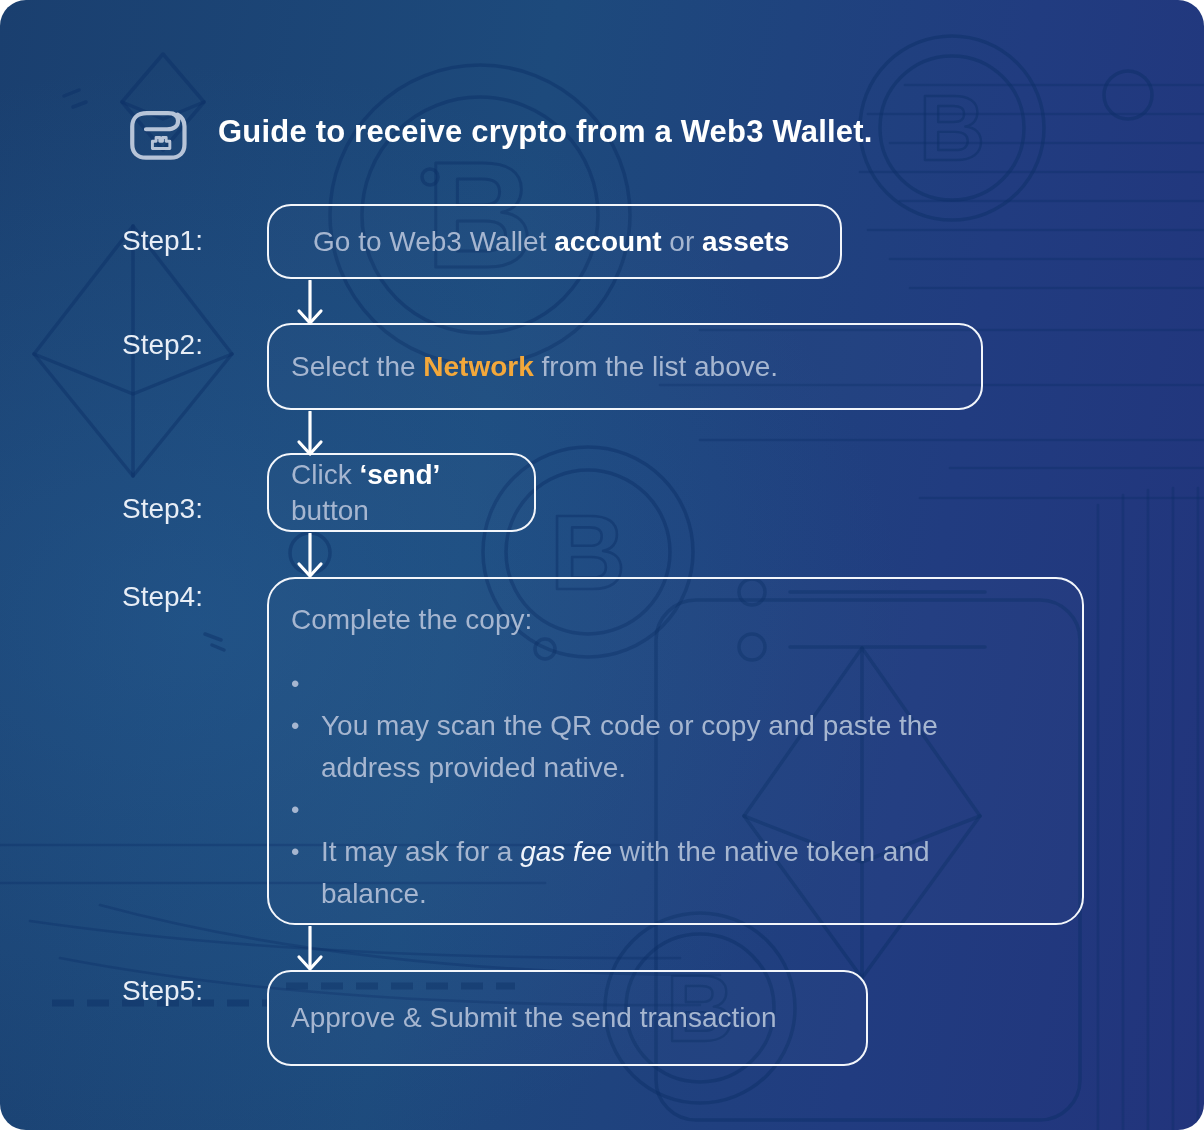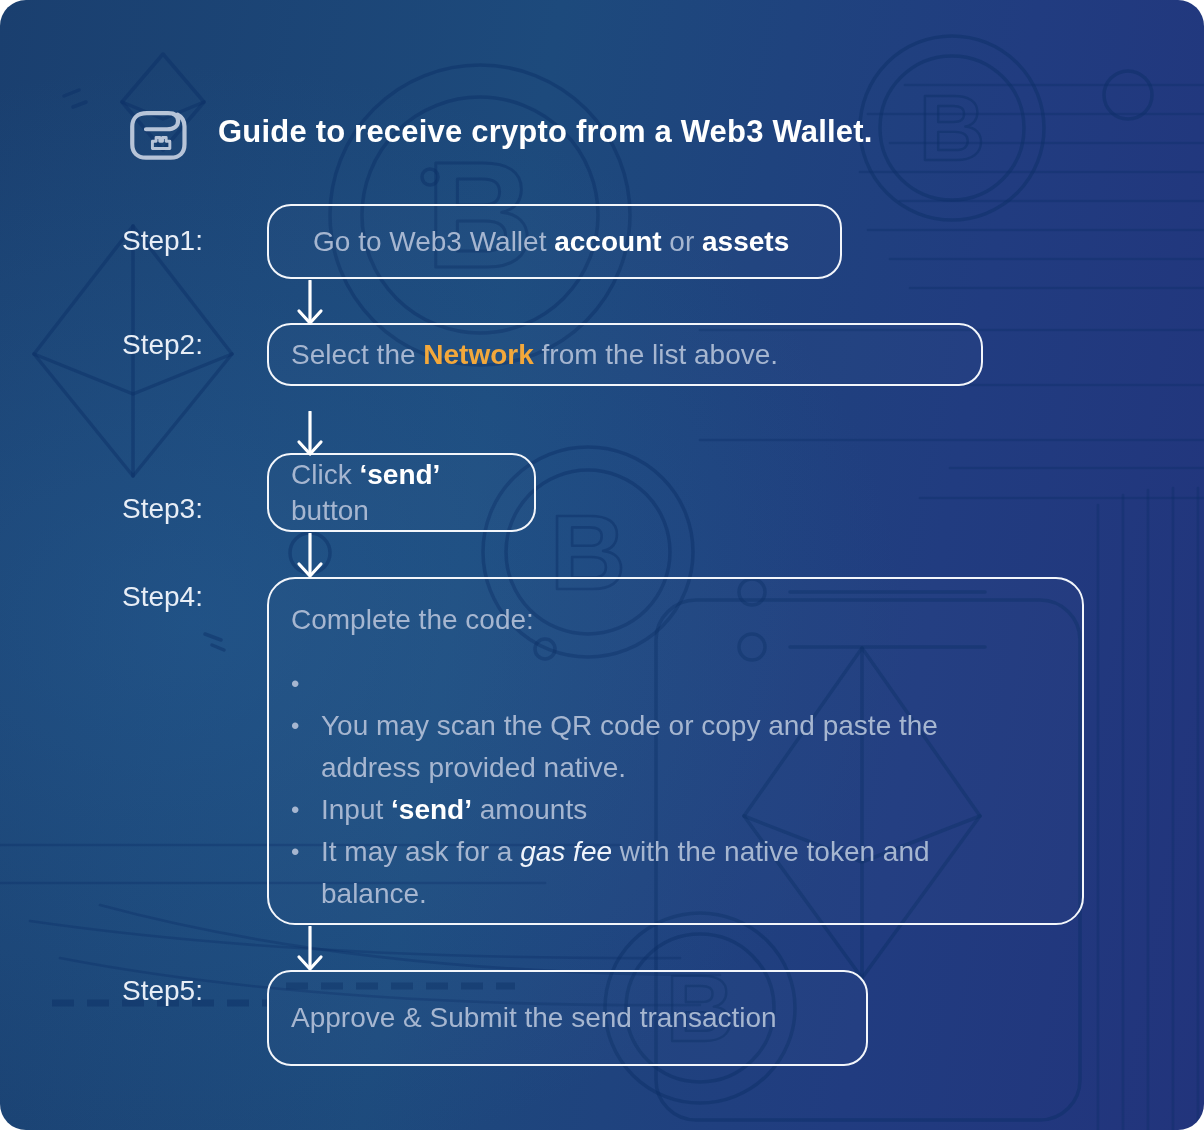--- a/index.html
+++ b/index.html
@@ -20,21 +20,21 @@
   .step-label{position:absolute;left:122px;font-size:28px;line-height:30px;color:#e8eef6;white-space:nowrap;}
   .lbl-1{top:226px}.lbl-2{top:330px}.lbl-3{top:494px}.lbl-4{top:582px}.lbl-5{top:976px}
 
   .box{
     position:absolute;box-sizing:border-box;border:2px solid #f3f6fb;border-radius:24px;
     display:flex;align-items:center;padding:0 22px;font-size:28px;line-height:36px;
     background:rgba(255,255,255,0.015);
   }
   .rich{white-space:pre-wrap;}
   .box-1{left:267px;top:204px;width:575px;height:75px;padding-left:44px;}
-  .box-2{left:267px;top:323px;width:716px;height:63px;}
+  .box-2{left:267px;top:323px;width:716px;height:87px;}
   .box-3{left:267px;top:453px;width:269px;height:79px;}
   .box-4{left:267px;top:577px;width:817px;height:348px;border-radius:28px;display:block;padding:24px 22px;}
   .box-5{left:267px;top:970px;width:601px;height:96px;}
 
   .box4-heading{font-size:28px;line-height:34px;}
   .bullets{list-style:none;margin:26px 0 0 0;padding:0;}
   .bullets li{display:flex;align-items:flex-start;line-height:42px;}
   .bullet-dot{flex:0 0 30px;color:#a6b6d0;font-size:24px;line-height:42px;}
   .bullet-text{max-width:700px;}
 
@@ -160,32 +160,31 @@
 
     <div class="box box-2">
       <div class="rich"><span class="seg-muted">Select the </span><span class="seg-accent">Network</span><span class="seg-muted"> from the list above.</span></div>
     </div>
 
     <div class="box box-3">
       <div class="rich"><span class="seg-muted">Click </span><span class="seg-bold">‘send’</span><span class="seg-muted"> button</span></div>
     </div>
 
     <div class="box box-4">
-      <div class="box4-heading rich"><span class="seg-muted">Complete the code:</span></div>
+      <div class="box4-heading rich"><span class="seg-muted">Complete the copy:</span></div>
       <ul class="bullets">
         <li>
           <span class="bullet-dot">•</span>
         </li>
         <li>
           <span class="bullet-dot">•</span>
           <span class="rich bullet-text"><span class="seg-muted">You may scan the QR code or copy and paste the address provided native.</span></span>
         </li>
         <li>
           <span class="bullet-dot">•</span>
-          <span class="rich bullet-text"><span class="seg-muted">Input </span><span class="seg-bold">‘send’</span><span class="seg-muted"> amounts</span></span>
         </li>
         <li>
           <span class="bullet-dot">•</span>
           <span class="rich bullet-text"><span class="seg-muted">It may ask for a </span><span class="seg-bright">gas fee</span><span class="seg-muted"> with the native token and balance.</span></span>
         </li>
       </ul>
     </div>
 
     <div class="box box-5">
       <div class="rich"><span class="seg-muted">Approve &amp; Submit the send transaction</span></div>

